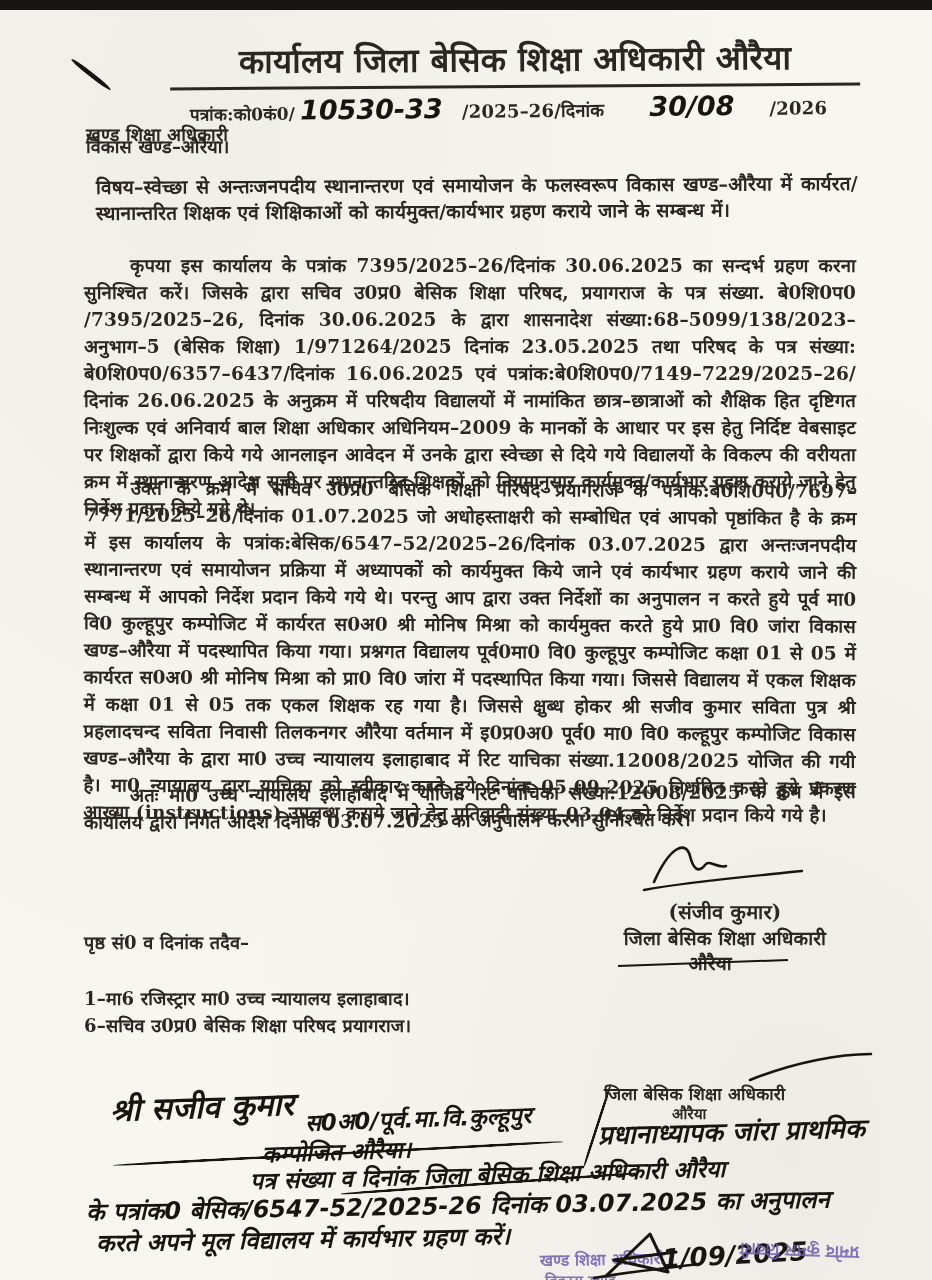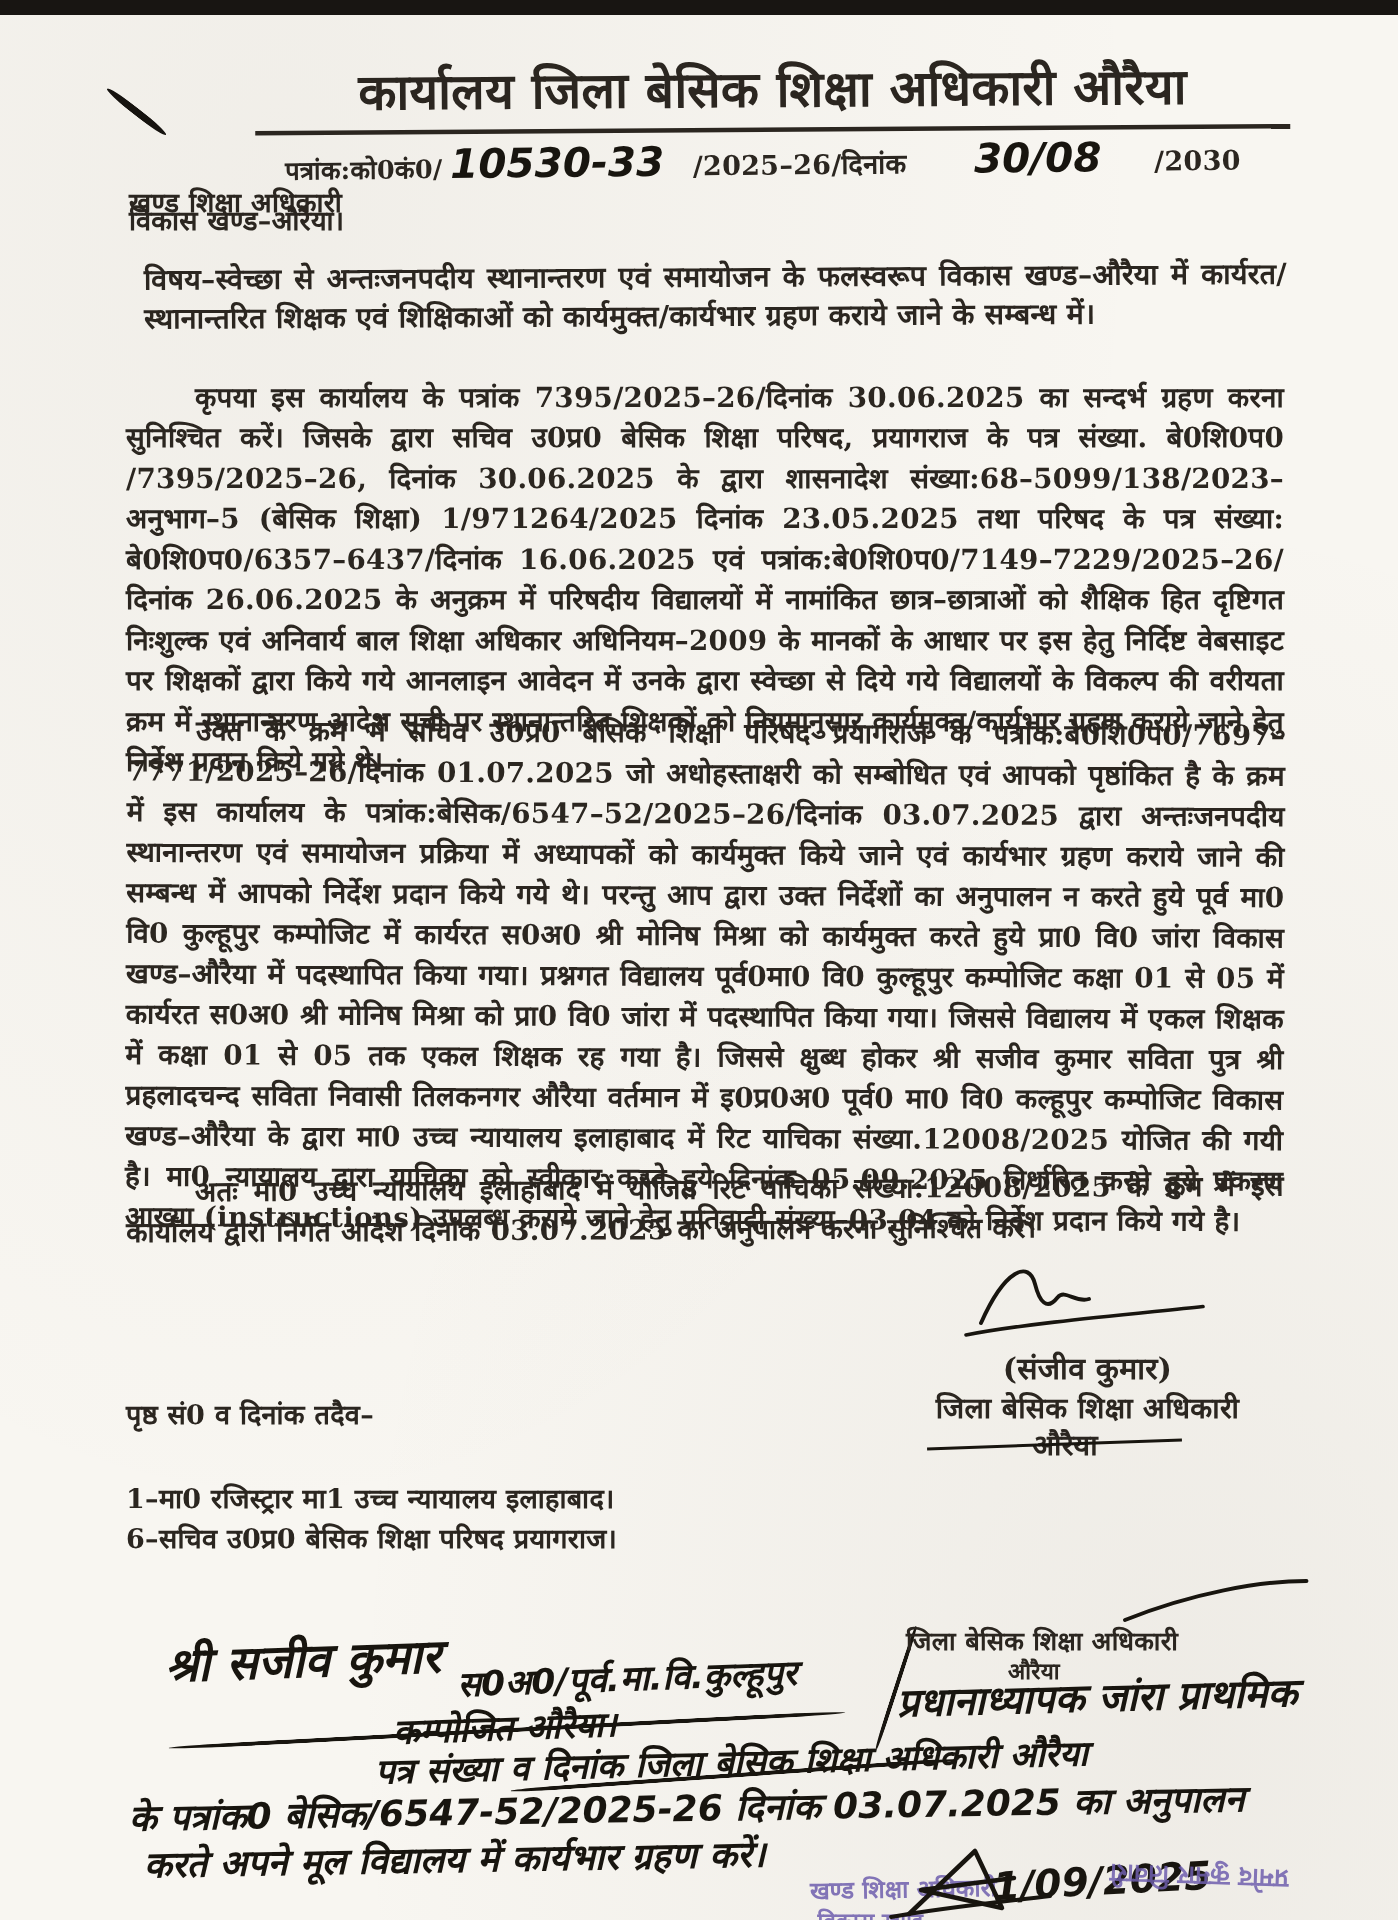--- a/index.html
+++ b/index.html
@@ -31,21 +31,21 @@
   <div class="abs topedge" style="left:0;top:0;width:932px;height:10px;"></div>
   <div class="abs" style="left:66px;top:72px;width:50px;border-top:5px solid #16130f;transform:rotate(38deg);border-radius:50%;"></div>
 
   <div class="abs typed title" style="left:170px;top:36px;width:690px;transform:rotate(-0.4deg);">कार्यालय जिला बेसिक शिक्षा अधिकारी औरैया</div>
 
   <div class="abs" style="left:190px;top:92px;width:720px;transform:rotate(-0.6deg);white-space:nowrap;">
     <span class="typed" style="font-size:17px;">पत्रांक:को0कं0/</span>
     <span class="hw" style="font-size:27px;font-weight:700;">10530-33</span>
     <span class="typed" style="font-size:18px;padding-left:14px;">/2025–26/दिनांक</span>
     <span class="hw" style="font-size:27px;font-weight:700;padding-left:40px;">30/08</span>
-    <span class="typed" style="font-size:18px;padding-left:30px;">/2030</span>
+    <span class="typed" style="font-size:18px;padding-left:30px;">/2026</span>
   </div>
 
   <div class="abs typed small" style="left:86px;top:122px;">खण्ड शिक्षा अधिकारी</div>
   <div class="abs typed small" style="left:86px;top:134px;">विकास खण्ड–औरैया।</div>
 
   <div class="abs typed" style="left:96px;top:172px;width:762px;font-size:19px;line-height:26px;text-align:justify;transform:rotate(-0.3deg);">विषय–स्वेच्छा से अन्तःजनपदीय स्थानान्तरण एवं समायोजन के फलस्वरूप विकास खण्ड–औरैया में कार्यरत/स्थानान्तरित शिक्षक एवं शिक्षिकाओं को कार्यमुक्त/कार्यभार ग्रहण कराये जाने के सम्बन्ध में।</div>
 
   <div class="abs typed bodytext" style="left:84px;top:252px;width:772px;">कृपया इस कार्यालय के पत्रांक 7395/2025–26/दिनांक 30.06.2025 का सन्दर्भ ग्रहण करना सुनिश्चित करें। जिसके द्वारा सचिव उ0प्र0 बेसिक शिक्षा परिषद, प्रयागराज के पत्र संख्या. बे0शि0प0 /7395/2025–26, दिनांक 30.06.2025 के द्वारा शासनादेश संख्या:68–5099/138/2023– अनुभाग–5 (बेसिक शिक्षा) 1/971264/2025 दिनांक 23.05.2025 तथा परिषद के पत्र संख्या: बे0शि0प0/6357–6437/दिनांक 16.06.2025 एवं पत्रांक:बे0शि0प0/7149–7229/2025–26/ दिनांक 26.06.2025 के अनुक्रम में परिषदीय विद्यालयों में नामांकित छात्र–छात्राओं को शैक्षिक हित दृष्टिगत निःशुल्क एवं अनिवार्य बाल शिक्षा अधिकार अधिनियम–2009 के मानकों के आधार पर इस हेतु निर्दिष्ट वेबसाइट पर शिक्षकों द्वारा किये गये आनलाइन आवेदन में उनके द्वारा स्वेच्छा से दिये गये विद्यालयों के विकल्प की वरीयता क्रम में स्थानान्तरण आदेश सूची पर स्थानान्तरित शिक्षकों को नियमानुसार कार्यमुक्त/कार्यभार ग्रहण कराये जाने हेतु निर्देश प्रदान किये गये थे।</div>
   <div class="abs typed bodytext" style="left:84px;top:476px;width:772px;transform:rotate(0.25deg);">उक्त के क्रम में सचिव उ0प्र0 बेसिक शिक्षा परिषद प्रयागराज के पत्रांक:बे0शि0प0/7697–7771/2025–26/दिनांक 01.07.2025 जो अधोहस्ताक्षरी को सम्बोधित एवं आपको पृष्ठांकित है के क्रम में इस कार्यालय के पत्रांक:बेसिक/6547–52/2025–26/दिनांक 03.07.2025 द्वारा अन्तःजनपदीय स्थानान्तरण एवं समायोजन प्रक्रिया में अध्यापकों को कार्यमुक्त किये जाने एवं कार्यभार ग्रहण कराये जाने की सम्बन्ध में आपको निर्देश प्रदान किये गये थे। परन्तु आप द्वारा उक्त निर्देशों का अनुपालन न करते हुये पूर्व मा0 वि0 कुल्हूपुर कम्पोजिट में कार्यरत स0अ0 श्री मोनिष मिश्रा को कार्यमुक्त करते हुये प्रा0 वि0 जांरा विकास खण्ड–औरैया में पदस्थापित किया गया। प्रश्नगत विद्यालय पूर्व0मा0 वि0 कुल्हूपुर कम्पोजिट कक्षा 01 से 05 में कार्यरत स0अ0 श्री मोनिष मिश्रा को प्रा0 वि0 जांरा में पदस्थापित किया गया। जिससे विद्यालय में एकल शिक्षक में कक्षा 01 से 05 तक एकल शिक्षक रह गया है। जिससे क्षुब्ध होकर श्री सजीव कुमार सविता पुत्र श्री प्रहलादचन्द सविता निवासी तिलकनगर औरैया वर्तमान में इ0प्र0अ0 पूर्व0 मा0 वि0 कल्हूपुर कम्पोजिट विकास खण्ड–औरैया के द्वारा मा0 उच्च न्यायालय इलाहाबाद में रिट याचिका संख्या.12008/2025 योजित की गयी है। मा0 न्यायालय द्वारा याचिका को स्वीकार करते हुये दिनांक 05.09.2025 निर्धारित करते हुये प्रकरण आख्या (instructions) उपलब्ध कराये जाने हेतु प्रतिवादी संख्या–03,04 को निर्देश प्रदान किये गये है।</div>
   <div class="abs typed bodytext" style="left:84px;top:780px;width:772px;transform:rotate(-0.3deg);">अतः मा0 उच्च न्यायालय इलाहाबाद में योजित रिट याचिका संख्या:12008/2025 के क्रम में इस कार्यालय द्वारा निर्गत आदेश दिनांक 03.07.2025 का अनुपालन करना सुनिश्चित करें।</div>
@@ -53,21 +53,21 @@
   <svg class="abs" style="left:640px;top:838px;" width="170" height="58" viewBox="0 0 170 58">
     <path d="M14 44 C 30 8, 46 2, 50 18 C 53 30, 58 36, 65 27 C 70 21, 77 31, 86 28" stroke="#18150f" stroke-width="2.6" fill="none" stroke-linecap="round"></path>
     <path d="M4 52 C 45 44, 115 38, 162 33" stroke="#18150f" stroke-width="2.4" fill="none" stroke-linecap="round"></path>
   </svg>
   <div class="abs typed" style="left:600px;top:898px;width:250px;text-align:center;font-size:20px;">(संजीव कुमार)</div>
   <div class="abs typed" style="left:575px;top:925px;width:300px;text-align:center;font-size:19px;">जिला बेसिक शिक्षा अधिकारी</div>
   <div class="abs typed" style="left:640px;top:950px;width:140px;text-align:center;font-size:19px;">औरैया</div>
   <div class="abs" style="left:618px;top:962px;width:170px;border-top:2px solid #18150f;transform:rotate(-2deg);"></div>
 
   <div class="abs typed small" style="left:84px;top:930px;">पृष्ठ सं0 व दिनांक तदैव–</div>
-  <div class="abs typed small" style="left:84px;top:986px;">1–मा0 रजिस्ट्रार मा1 उच्च न्यायालय इलाहाबाद।</div>
+  <div class="abs typed small" style="left:84px;top:986px;">1–मा6 रजिस्ट्रार मा0 उच्च न्यायालय इलाहाबाद।</div>
   <div class="abs typed small" style="left:84px;top:1013px;">6–सचिव उ0प्र0 बेसिक शिक्षा परिषद प्रयागराज।</div>
 
   <div class="abs hw" style="left:110px;top:1085px;font-size:31px;font-weight:700;transform:rotate(-2deg);">श्री सजीव कुमार</div>
   <div class="abs hw" style="left:305px;top:1102px;font-size:23px;font-weight:700;transform:rotate(-2deg);">स0अ0/पूर्व.मा.वि.कुल्हूपुर</div>
   <div class="abs hw" style="left:262px;top:1135px;font-size:23px;font-weight:700;transform:rotate(-2deg);">कम्पोजित औरैया।</div>
   <div class="abs stroke" style="left:112px;top:1152px;width:452px;transform:rotate(-3deg);"></div>
   <div class="abs stroke" style="left:340px;top:1182px;width:300px;transform:rotate(-4deg);"></div>
   <div class="abs" style="left:596px;top:1082px;height:86px;border-left:3px solid #18150f;transform:rotate(18deg);border-radius:40%;"></div>
 
   <svg class="abs" style="left:745px;top:1052px;" width="130" height="30" viewBox="0 0 130 30">

